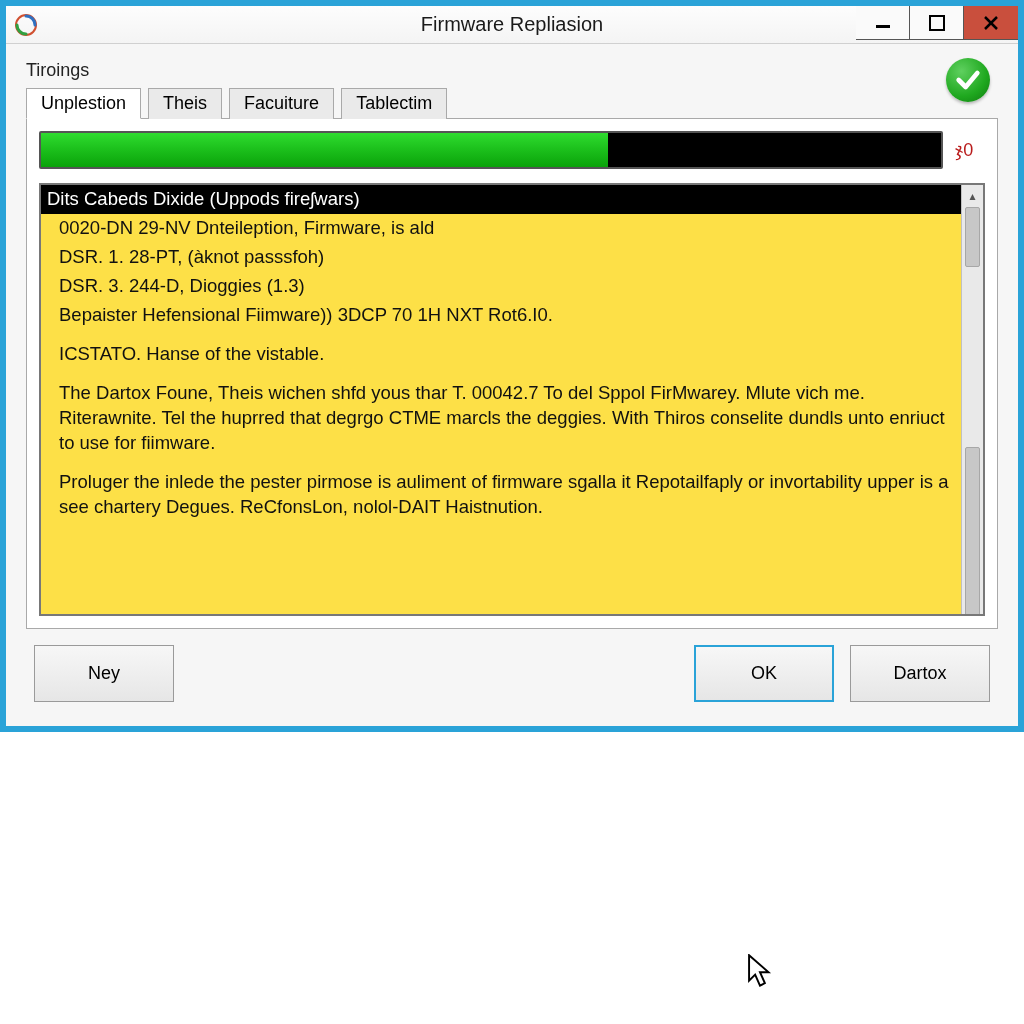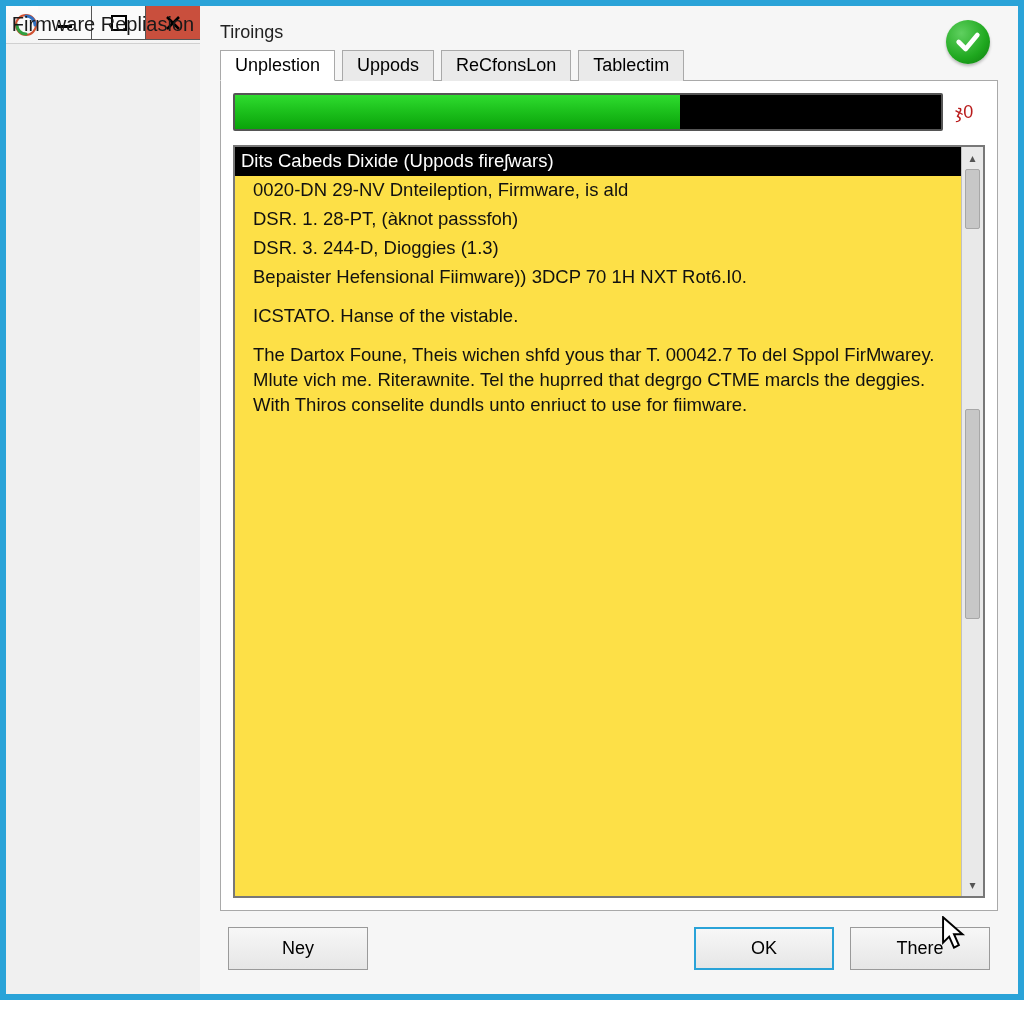--- a/index.html
+++ b/index.html
@@ -5,25 +5,25 @@
   * { box-sizing: border-box; margin: 0; padding: 0; }
   body {
     font-family: "Segoe UI", Tahoma, sans-serif;
     background: #fff;
     width: 1024px;
     height: 1024px;
     overflow: hidden;
   }
   .window {
     width: 1024px;
-    height: 1000px;
+    height: 732px;
     border: 6px solid #2aa3d8;
     background: #f0f0f0;
     display: flex;
-    flex-direction: row;
+    flex-direction: column;
   }
   .titlebar {
     height: 38px;
     background: linear-gradient(#fdfdfd, #f4f4f4);
     border-bottom: 1px solid #d0d0d0;
     display: flex;
     align-items: center;
     position: relative;
   }
   .titlebar-icon {
@@ -187,21 +187,21 @@
     border-radius: 2px;
   }
   .button-row {
     display: flex;
     padding: 16px 8px 4px 8px;
     gap: 16px;
   }
   .spacer { flex: 1; }
   .btn {
     min-width: 140px;
-    padding: 9px 26px;
+    padding: 16px 26px;
     font-size: 18px;
     background: linear-gradient(#f7f7f7, #e6e6e6);
     border: 1px solid #9a9a9a;
     cursor: pointer;
   }
   .btn.primary {
     border: 2px solid #2aa3d8;
     background: linear-gradient(#f7f7f7, #e6e6e6);
   }
   .cursor {
@@ -247,22 +247,22 @@
     <div class="section-label">Tiroings</div>
 
     <div class="status-check">
       <svg viewBox="0 0 24 24">
           <path d="M4 12 L10 18 L20 6" fill="none" stroke="#fff" stroke-width="4" stroke-linecap="round" stroke-linejoin="round"></path>
         </svg>
     </div>
 
     <div class="tabstrip">
       <div class="tab active">Unplestion</div>
-      <div class="tab">Uppods</div>
-      <div class="tab">ReCfonsLon</div>
+      <div class="tab">Theis</div>
+      <div class="tab">Facuiture</div>
       <div class="tab">Tablectim</div>
     </div>
 
     <div class="tab-body">
 
       <div class="progress-row">
         <div class="progress-outer">
           <div class="progress-inner" id="progress-fill" style="width: 63%;"></div>
         </div>
         <div class="progress-label">ჯ0</div>
@@ -271,39 +271,40 @@
       <div class="log-frame">
         <div class="log-content">
           <div class="log-header">Dits Cabeds Dixide (Uppods fireʃwars)</div>
           <div class="log-body">
             <p>0020-DN 29-NV Dnteileption, Firmware, is ald</p>
             <p>DSR. 1. 28-PT, (àknot passsfoh)</p>
             <p>DSR. 3. 244-D, Dioggies (1.3)</p>
             <p>Bepaister Hefensional Fiimware)) 3DCP 70 1H NXT Rot6.I0.</p>
             <p class="pgap">ICSTATO. Hanse of the vistable.</p>
             <p class="pgap">The Dartox Foune, Theis wichen shfd yous thar T. 00042.7 To del Sppol FirMwarey. Mlute vich me. Riterawnite. Tel the huprred that degrgo CTME marcls the deggies. With Thiros conselite dundls unto enriuct to use for fiimware.</p>
+            <p class="pgap">Proluger the inlede the pester pirmose is auliment of firmware sgalla it Repotailfaply or invortability upper is a see chartery Degues. ReCfonsLon, nolol-DAIT Haistnution.</p>
           </div>
         </div>
         <div class="log-scrollbar">
           <div class="sb-arrow">▴</div>
           <div class="sb-track">
             <div class="sb-thumb" style="top:0;height:60px"></div>
             <div class="sb-thumb" style="top:240px;height:210px"></div>
           </div>
           <div class="sb-arrow">▾</div>
         </div>
       </div>
 
     </div>
 
     <div class="button-row">
       <button class="btn">Ney</button>
       <div class="spacer"></div>
       <button class="btn primary">OK</button>
-      <button class="btn">There</button>
+      <button class="btn">Dartox</button>
     </div>
 
     <svg class="cursor" style="left:740px; top:910px;" width="28" height="34" viewBox="0 0 20 28">
       <path d="M1 1 L1 22 L6 17 L10 26 L14 24 L10 15 L17 15 Z" fill="#fff" stroke="#000" stroke-width="1.6"></path>
     </svg>
 
   </div>
 </div>
 
 </body></html>

